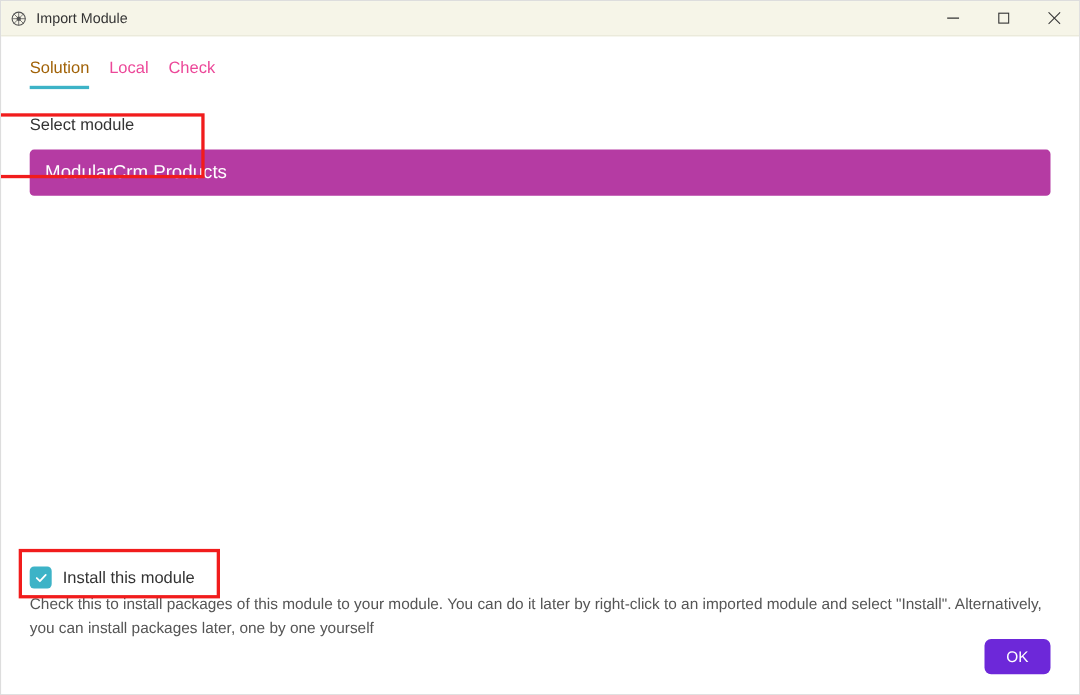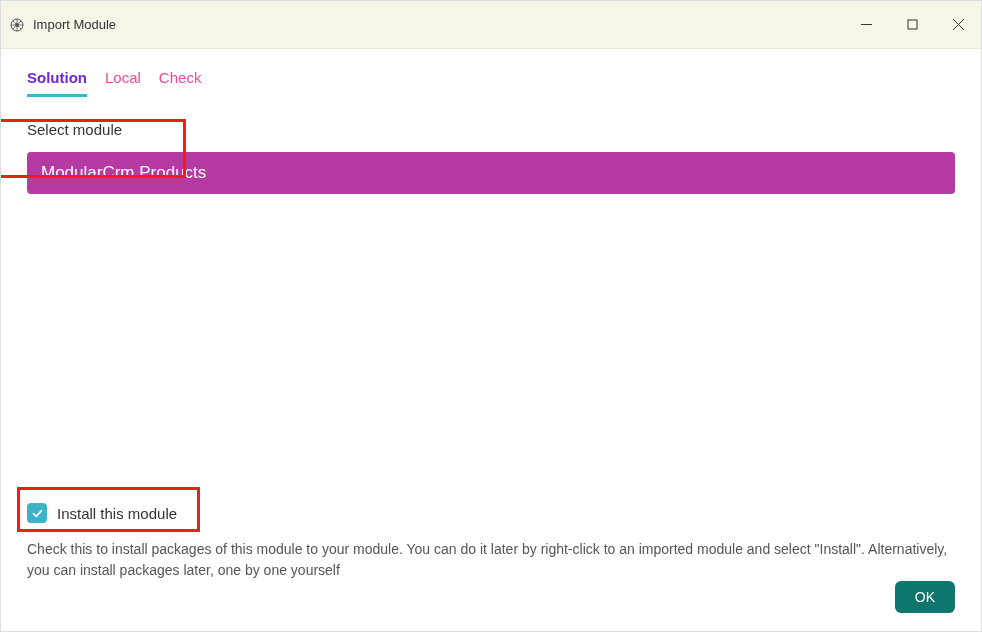--- a/index.html
+++ b/index.html
@@ -12,21 +12,21 @@
       background: #fff;
       width: 982px;
       height: 632px;
       overflow: hidden;
       display: flex;
       flex-direction: column;
       border: 1px solid #ddd;
     }
     .titlebar {
       background: #f6f5e8;
-      height: 48px;
+      height: 32px;
       display: flex;
       align-items: center;
       padding: 0 0 0 8px;
       border-bottom: 1px solid #e8e8d8;
     }
     .titlebar-icon {
       width: 16px;
       height: 16px;
       margin-right: 8px;
       display: flex;
@@ -63,23 +63,23 @@
       margin-bottom: 24px;
     }
     .tab {
       font-size: 15px;
       color: #ec4899;
       padding-bottom: 8px;
       cursor: pointer;
       border-bottom: 3px solid transparent;
     }
     .tab.active {
-      color: #6d28d9;
+      color: #a16207;
       border-bottom: 3px solid #3db3c7;
-      font-weight: 700;
+      font-weight: 400;
     }
     .section-label {
       font-size: 15px;
       color: #333;
       margin-bottom: 14px;
     }
     .module-list {
       flex: 1;
     }
     .module-item {
@@ -92,21 +92,21 @@
     }
     .highlight-box-1 {
       position: absolute;
       border: 3px solid #f11c1c;
       pointer-events: none;
     }
     .checkbox-row {
       display: flex;
       align-items: center;
       gap: 10px;
-      margin-bottom: 16px;
+      margin-bottom: 4px;
       margin-top: 12px;
     }
     .checkbox {
       width: 20px;
       height: 20px;
       background: #3db3c7;
       border-radius: 4px;
       display: flex;
       align-items: center;
       justify-content: center;
@@ -135,21 +135,21 @@
       border-radius: 6px;
       font-size: 14px;
       cursor: pointer;
       border: none;
     }
     .btn-cancel {
       background: #eceded;
       color: #555;
     }
     .btn-ok {
-      background: #0f766e;
+      background: #6d28d9;
       color: #fff;
       font-weight: 500;
     }
     .pos-rel {
       position: relative;
     }
   </style>
 </head>
 <body>
 

